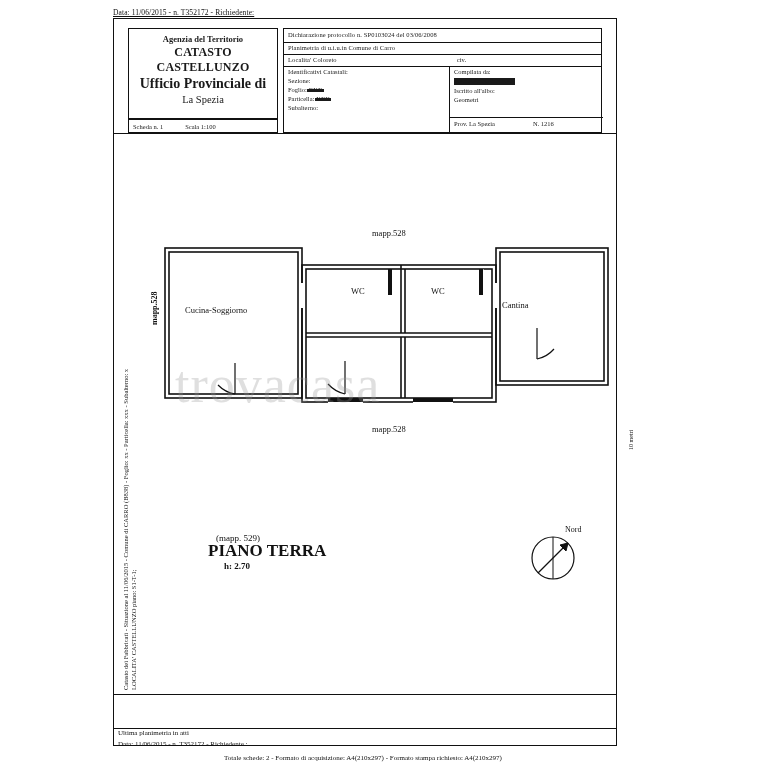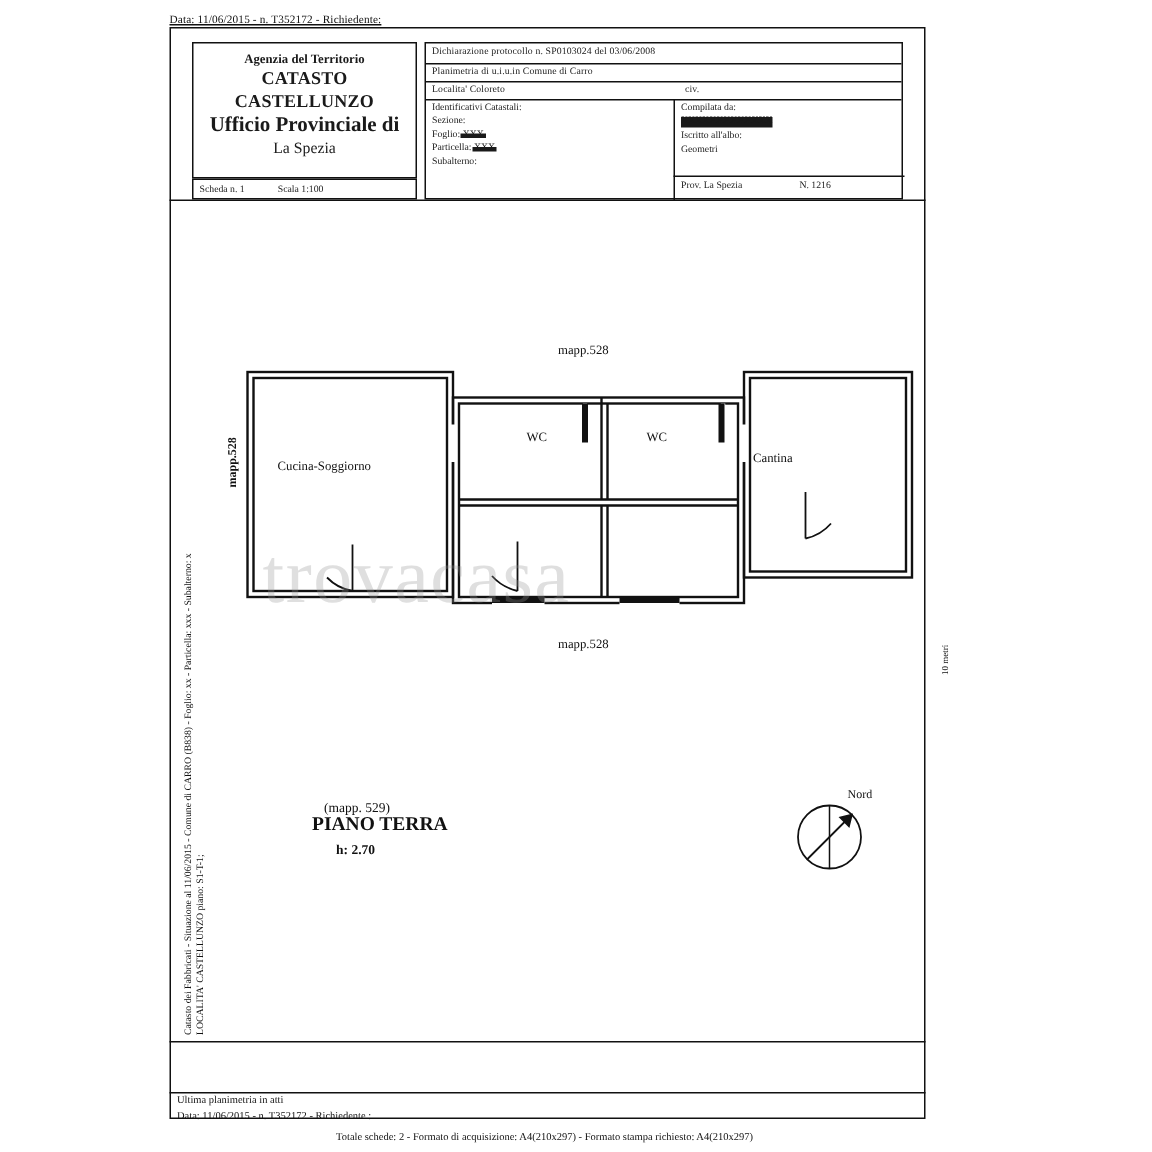--- a/index.html
+++ b/index.html
@@ -215,21 +215,21 @@
   .plan svg { display: block; }
   .lbl {
     position: absolute;
     font-family: "Liberation Serif", serif;
     color: #111;
   }
   .lbl-mapp { font-size: 8.5px; }
   .lbl-room { font-size: 8.5px; }
   .lbl-mapp529 { font-size: 9px; }
   .lbl-piano {
-    font-size: 13px;
+    font-size: 17px;
     font-weight: bold;
   }
   .lbl-h { font-size: 9px; }
   .lbl-nord { font-size: 8px; }
   
   .watermark {
     position: absolute;
     left: 175px; top: 355px;
     font-size: 52px;
     font-family: "Liberation Serif", serif;

